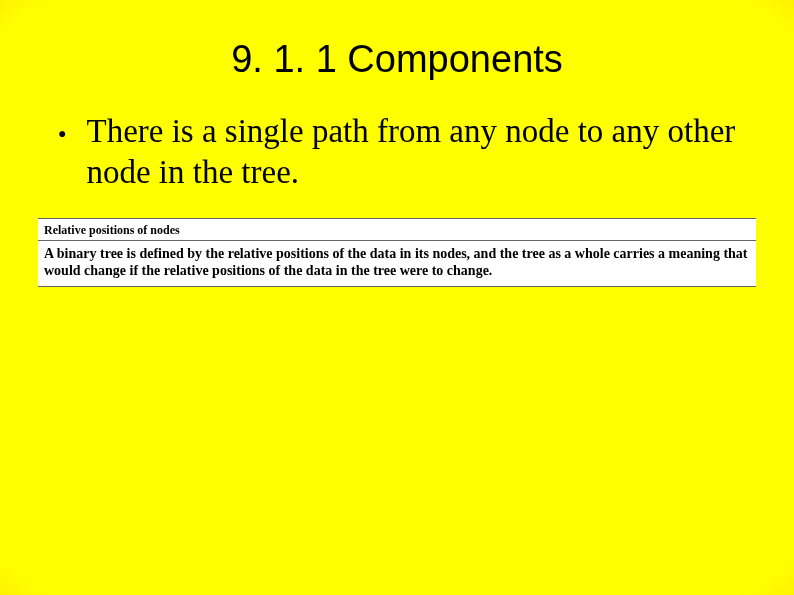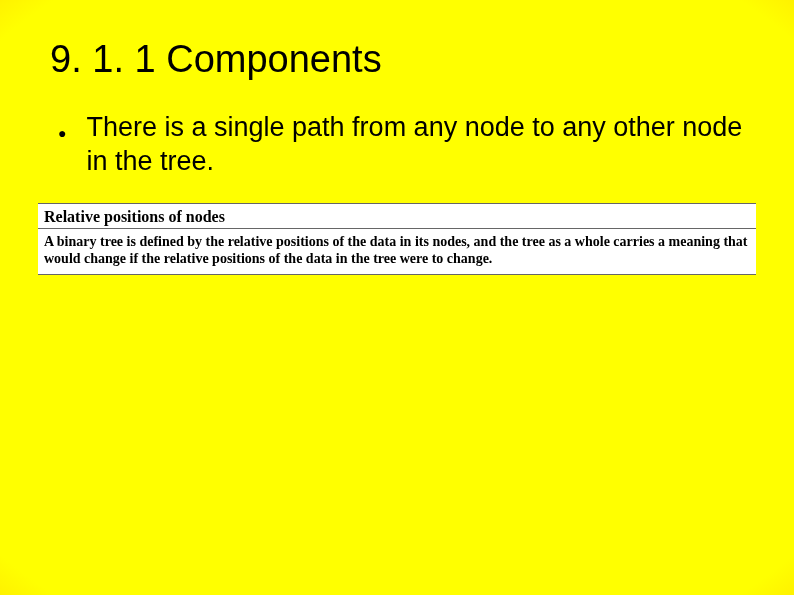--- a/index.html
+++ b/index.html
@@ -41,21 +41,21 @@
         #ff8800 82%,
         #ff5500 90%,
         #ff2222 100%);
   }
   .inner {
     position: absolute;
     top: 0; left: 0; right: 0; bottom: 0;
     padding: 30px 50px;
   }
   .title {
-    text-align: left;
+    text-align: center;
     font-size: 38px;
     color: #000;
     font-weight: normal;
     margin-top: 8px;
     margin-bottom: 30px;
     font-family: Arial, sans-serif;
   }
   .bullet-row {
     display: flex;
     align-items: flex-start;
@@ -63,36 +63,36 @@
   }
   .bullet-dot {
     font-size: 14px;
     line-height: 32px;
     margin-left: 8px;
     margin-right: 20px;
     margin-top: 6px;
     flex-shrink: 0;
   }
   .bullet-text {
-    font-size: 27px;
+    font-size: 33px;
     color: #000;
     line-height: 1.25;
-    font-family: Liberation Sans, sans-serif;
+    font-family: Liberation Serif, serif;
   }
   .embedded {
     background: #ffffff;
     margin-top: 4px;
     margin-left: -12px;
     margin-right: -12px;
     padding: 0;
     font-family: "Times New Roman", Times, serif;
   }
   .embedded .hdr {
     font-weight: bold;
-    font-size: 16px;
+    font-size: 12px;
     padding: 4px 6px 2px 6px;
     border-top: 1px solid #666;
     border-bottom: 1px solid #666;
   }
   .embedded .body-text {
     font-weight: bold;
     font-size: 14px;
     line-height: 1.25;
     padding: 4px 6px 6px 6px;
     border-bottom: 1px solid #666;

